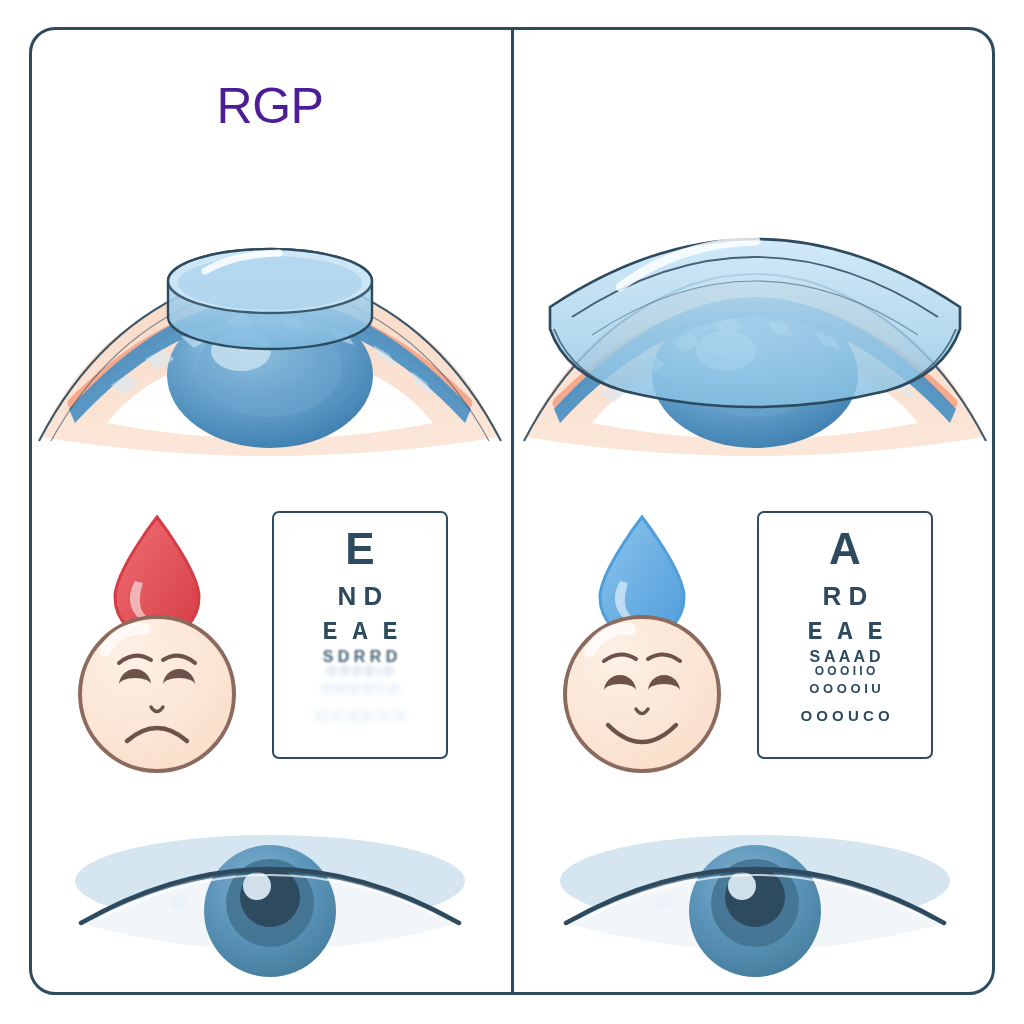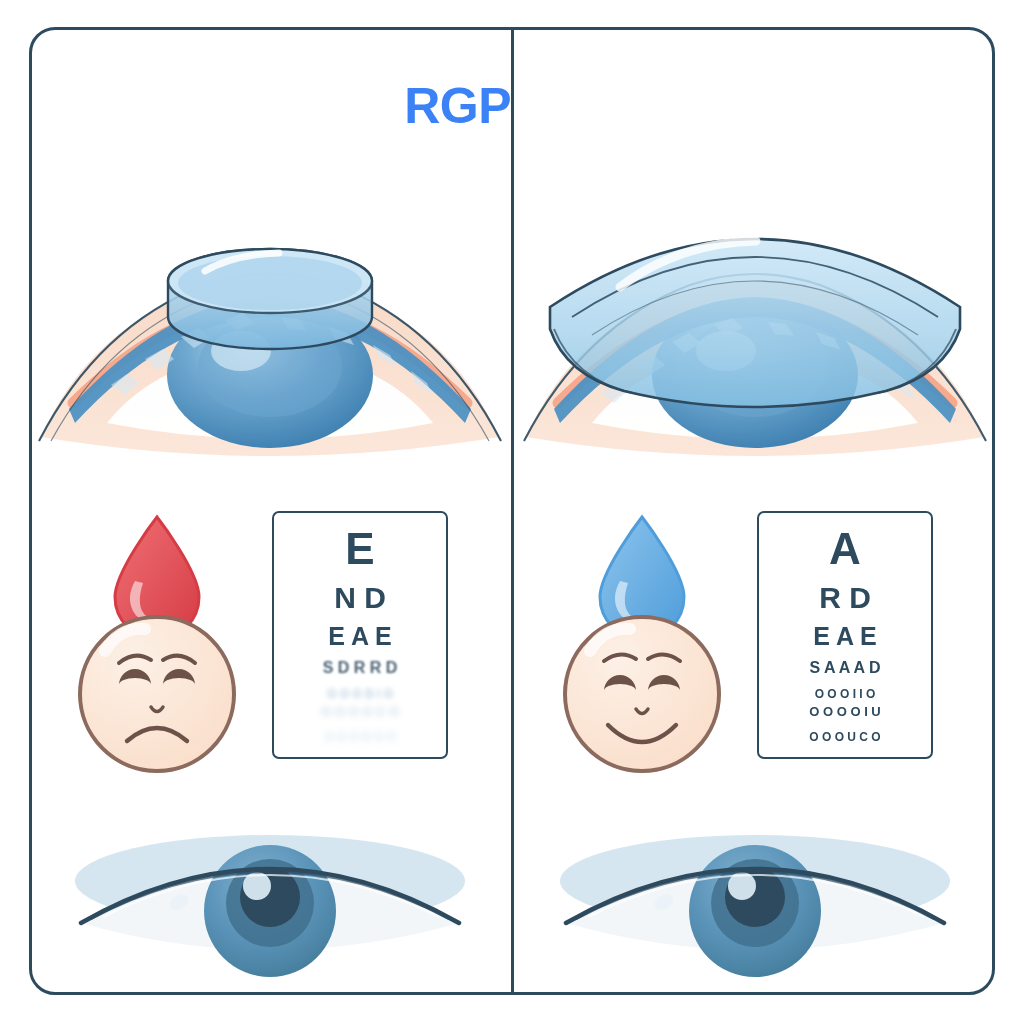--- a/index.html
+++ b/index.html
@@ -35,24 +35,24 @@
     width: 482px;
     height: 966px;
   }
   .panel.left  { left: 29px; }
   .panel.right { left: 514px; }
 
   .panel-title {
     position: absolute;
     top: 48px;
     width: 100%;
-    text-align: right;
+    text-align: center;
     font-size: 50px;
-    font-weight: bold;
-    color: #3b82f6;
+    font-weight: normal;
+    color: #4c1d95;
     letter-spacing: -0.5px;
     white-space: nowrap;
   }
 
   .cross-section {
     position: absolute;
     top: 150px;
     left: 0;
     width: 482px;
     height: 300px;
@@ -95,26 +95,26 @@
     align-items: center;
     justify-content: center;
     width: 100%;
     color: #2d4a5e;
     font-weight: bold;
     font-family: "Liberation Sans", sans-serif;
     line-height: 1;
   }
   .chart-row span { display: inline-block; text-align: center; }
   .r0 { font-size: 44px; letter-spacing: 0; margin-bottom: 12px; }
-  .r1 { font-size: 30px; margin-bottom: 11px; }
-  .r2 { font-size: 25px; margin-bottom: 11px; }
-  .r3 { font-size: 16px; margin-bottom: 12px; }
+  .r1 { font-size: 26px; margin-bottom: 11px; }
+  .r2 { font-size: 25px; margin-bottom: 4px; font-family: Liberation Mono, monospace; }
+  .r3 { font-size: 16px; margin-bottom: 0; }
   .r4 { font-size: 12px; margin-bottom: 5px; }
   .r5 { font-size: 13px; margin-bottom: 13px; }
-  .r6 { font-size: 12px; }
+  .r6 { font-size: 15px; }
 
   .blurred .r3 { filter: blur(1.1px); opacity: 0.88; }
   .blurred .r4 { filter: blur(2.6px); opacity: 0.55; color:#7fa8c4; }
   .blurred .r5 { filter: blur(3.2px); opacity: 0.45; color:#8fb4cc; }
   .blurred .r6 { filter: blur(3.6px); opacity: 0.38; color:#9cbdd3; }
 
   .sharp .r3, .sharp .r4, .sharp .r5, .sharp .r6 { filter: none; opacity: 1; }
 
   .bottom-eye {
     position: absolute;

